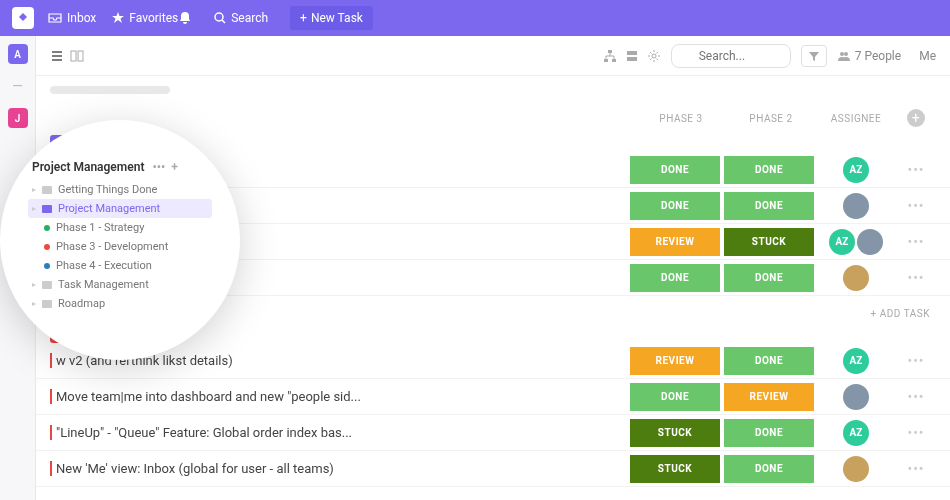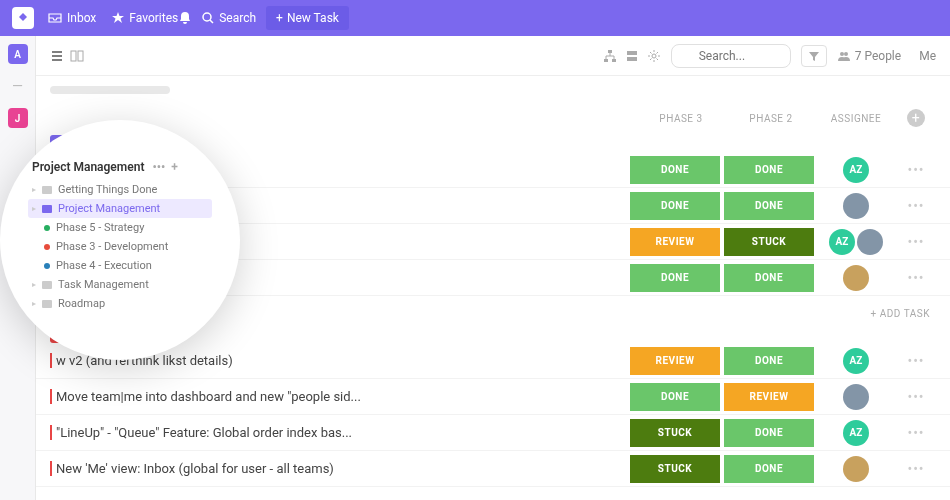--- a/index.html
+++ b/index.html
@@ -2,21 +2,21 @@
 <html><head>
 <meta charset="utf-8">
 <style>
 *{margin:0;padding:0;box-sizing:border-box;font-family:-apple-system,BlinkMacSystemFont,"Segoe UI",Roboto,sans-serif}
 body{background:#fff;width:950px;height:500px;overflow:hidden;position:relative}
 .topbar{height:36px;background:#7b68ee;display:flex;align-items:center;padding:2px 12px;color:#fff;font-size:13px}
 .logo{width:22px;height:22px;background:#fff;border-radius:4px;display:flex;align-items:center;justify-content:center;color:#7b68ee;font-weight:bold;margin-right:14px}
 .topbar-left{display:flex;align-items:center;gap:16px}
 .topbar-item{display:flex;align-items:center;gap:5px;cursor:pointer;font-size:12px}
 .topbar-center{flex:1;text-align:center;font-weight:500;font-size:14px;display:flex;align-items:center;justify-content:center;gap:6px}
-.topbar-right{display:flex;align-items:center;gap:10px}
+.topbar-right{display:flex;align-items:center;gap:22px}
 .new-task-btn{background:#6c5ce7;padding:5px 10px;border-radius:3px;font-size:12px;display:flex;align-items:center;gap:4px}
 .main{display:flex;height:calc(100% - 36px)}
 .leftrail{width:36px;background:#f7f7f9;border-right:1px solid #e8e8e8;padding-top:8px;display:flex;flex-direction:column;align-items:center;gap:14px}
 .rail-badge{width:20px;height:20px;border-radius:4px;display:flex;align-items:center;justify-content:center;font-size:10px;font-weight:600;color:#fff}
 .rail-a{background:#7b68ee}
 .rail-j{background:#e84393}
 .rail-minus{color:#bbb;font-size:14px}
 .content{flex:1;background:#fff;position:relative;overflow:hidden}
 .toolbar{height:40px;display:flex;align-items:center;padding:0 14px;border-bottom:1px solid #eee;gap:10px}
 .view-icons{display:flex;gap:6px;color:#666}
@@ -277,21 +277,21 @@
           <span class="sp-folder "></span>
           <span>Getting Things Done</span>
         </div>
         <div class="sp-item active">
           <span style="color:#ccc;font-size:8px">▸</span>
           <span class="sp-folder purple"></span>
           <span>Project Management</span>
         </div>
         <div class="sp-item">
           <span class="sp-dot dot-green"></span>
-          <span>Phase 5 - Strategy</span>
+          <span>Phase 1 - Strategy</span>
         </div>
         <div class="sp-item">
           <span class="sp-dot dot-red"></span>
           <span>Phase 3 - Development</span>
         </div>
         <div class="sp-item">
           <span class="sp-dot dot-blue"></span>
           <span>Phase 4 - Execution</span>
         </div>
         <div class="sp-item">

